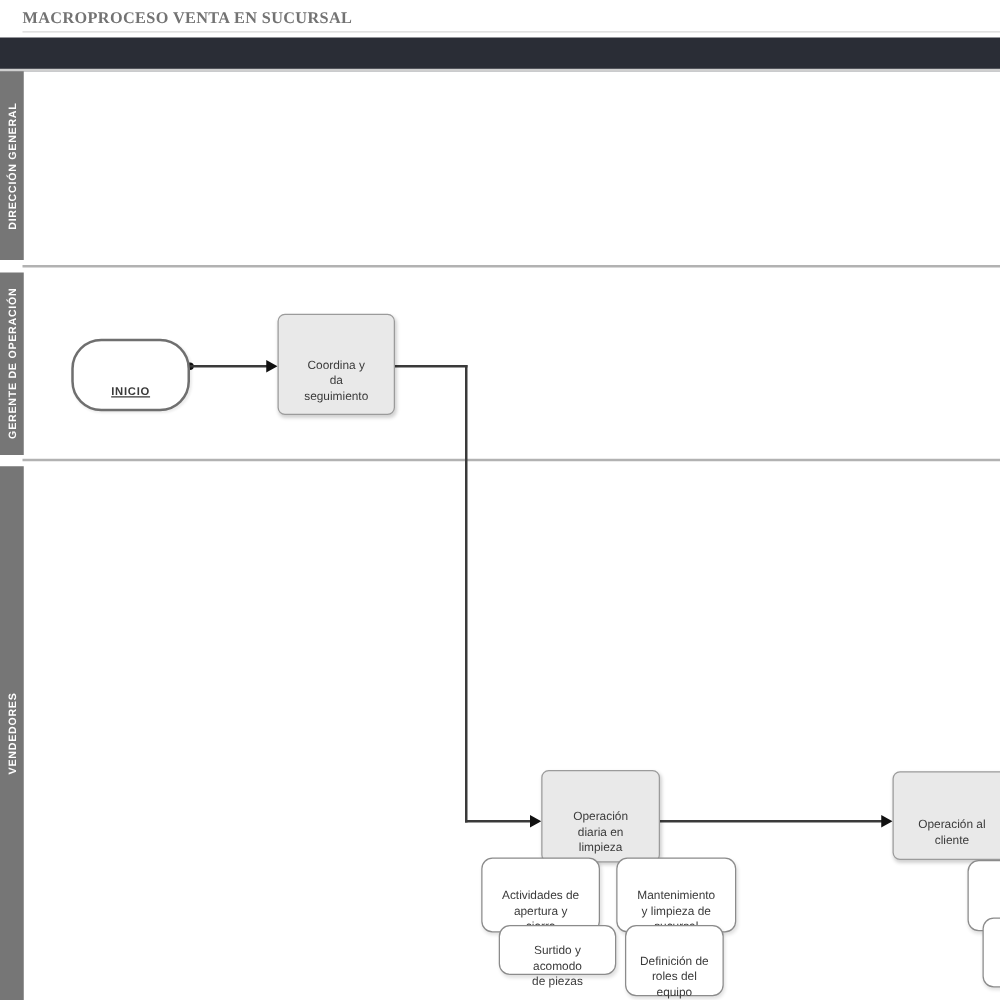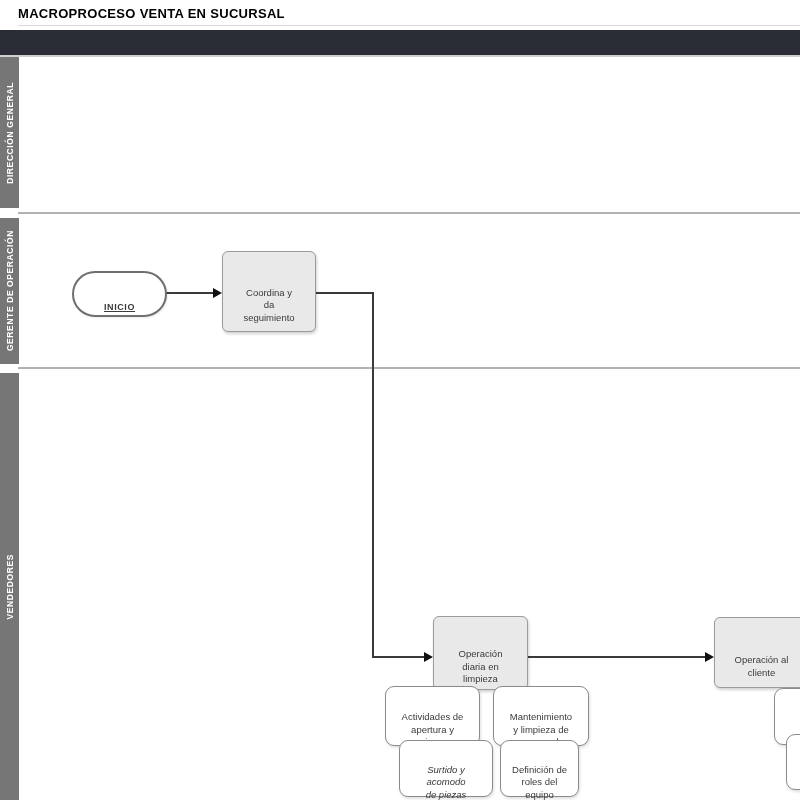--- a/index.html
+++ b/index.html
@@ -1,19 +1,19 @@
 <!DOCTYPE html>
 <html><head>
 <meta charset="utf-8">
 <style>
   html,body{margin:0;padding:0;}
   body{width:800px;height:800px;background:#ffffff;font-family:"Liberation Sans",sans-serif;overflow:hidden;position:relative;}
   .canvas{position:absolute;left:0;top:0;width:800px;height:800px;}
 
-  .title{position:absolute;left:18px;top:6px;font-size:13px;font-weight:bold;color:#000000;letter-spacing:.3px;white-space:nowrap;}
+  .title{position:absolute;left:18px;top:6px;font-size:13px;font-weight:bold;color:#737373;letter-spacing:.3px;white-space:nowrap;font-family:Liberation Serif, serif;}
   .title-rule{position:absolute;left:18px;top:25px;width:782px;height:1px;background:#d8d8d8;}
   .topbar{position:absolute;left:0;top:30px;width:800px;height:25px;background:#2a2d36;border-bottom:2px solid #cfcfcf;}
 
   .lane-strip{position:absolute;left:0;width:19px;background:#767676;display:flex;align-items:center;justify-content:center;}
   .lane-strip .vtext{writing-mode:vertical-rl;transform:rotate(180deg);color:#ffffff;font-weight:bold;font-size:8.5px;letter-spacing:.6px;white-space:nowrap;}
   .lane-1{top:57px;height:151px;}
   .lane-2{top:218px;height:146px;}
   .lane-3{top:373px;height:427px;}
   .divider{position:absolute;left:18px;width:782px;height:2px;background:#b2b2b2;z-index:1;}
   .divider-1{top:212px;}
@@ -23,32 +23,32 @@
   .arrow-right{position:absolute;width:0;height:0;border-top:5px solid transparent;border-bottom:5px solid transparent;border-left:9px solid #111111;z-index:2;}
   .dot{position:absolute;width:6px;height:6px;border-radius:50%;background:#111111;z-index:2;}
 
   .node{position:absolute;display:flex;align-items:center;justify-content:center;text-align:center;color:#3a3a3a;font-size:9.5px;line-height:1.3;box-sizing:border-box;}
   .node span{display:block;margin-top:28px;}
   .process{background:#e9e9e9;border:1.5px solid #9b9b9b;border-radius:6px;box-shadow:1px 2px 3px rgba(0,0,0,.18);z-index:2;}
   .subbox{background:#ffffff;border:1.5px solid #8b8b8b;border-radius:9px;box-shadow:1px 2px 3px rgba(0,0,0,.12);z-index:3;}
   .subbox.row2{z-index:4;}
   .start{background:#ffffff;border:2px solid #6f6f6f;border-radius:24px;font-weight:bold;font-size:9px;letter-spacing:.6px;z-index:2;box-shadow:1px 1px 2px rgba(0,0,0,.08);}
 
-  #inicio{left:72px;top:271px;width:95px;height:46px;text-decoration:underline;}
+  #inicio{left:57px;top:271px;width:95px;height:58px;text-decoration:underline;}
   #coordina{left:222px;top:251px;width:94px;height:81px;}
   #coordina span{max-width:54px;}
   #operacion{left:433px;top:616px;width:95px;height:74px;}
   #operacion span{max-width:50px;}
   #atencion{left:714px;top:617px;width:95px;height:71px;}
   #atencion span{max-width:54px;}
   #actividades{left:385px;top:686px;width:95px;height:60px;}
   #actividades span{max-width:64px;}
   #mantenimiento{left:493px;top:686px;width:96px;height:60px;}
   #mantenimiento span{max-width:64px;}
-  #surtido{left:399px;top:740px;width:94px;height:57px;font-style:italic;}
+  #surtido{left:399px;top:740px;width:94px;height:40px;}
   #surtido span{max-width:52px;}
   #definicion{left:500px;top:740px;width:79px;height:57px;}
   #definicion span{max-width:58px;}
   #que-necesita{left:668px;top:687px;width:95px;height:58px;}
   #que-necesita span{max-width:66px;}
   #partial-1{left:774px;top:688px;width:60px;height:57px;}
   #partial-2{left:786px;top:734px;width:60px;height:56px;}
 
   
   #e1-line{left:152px;top:292px;width:62px;height:2px;}

